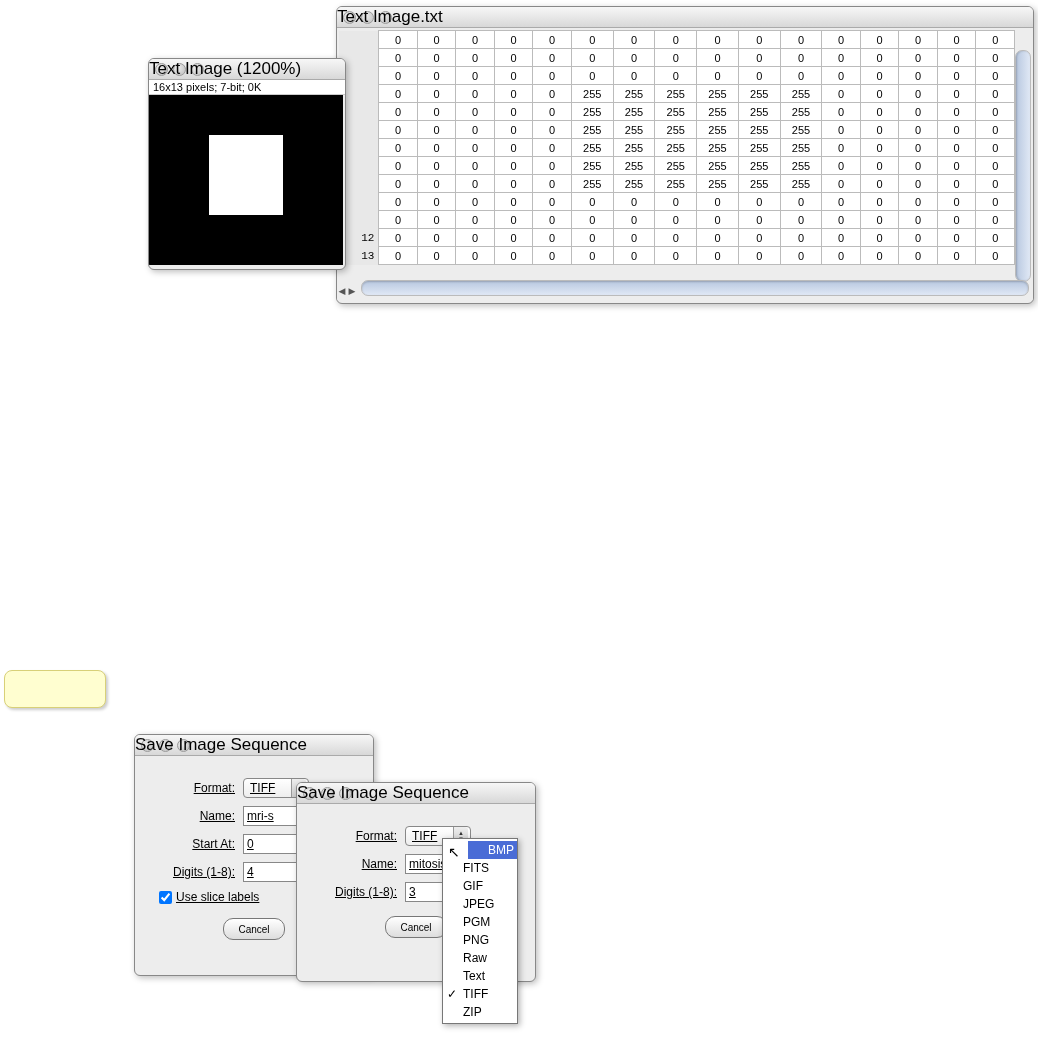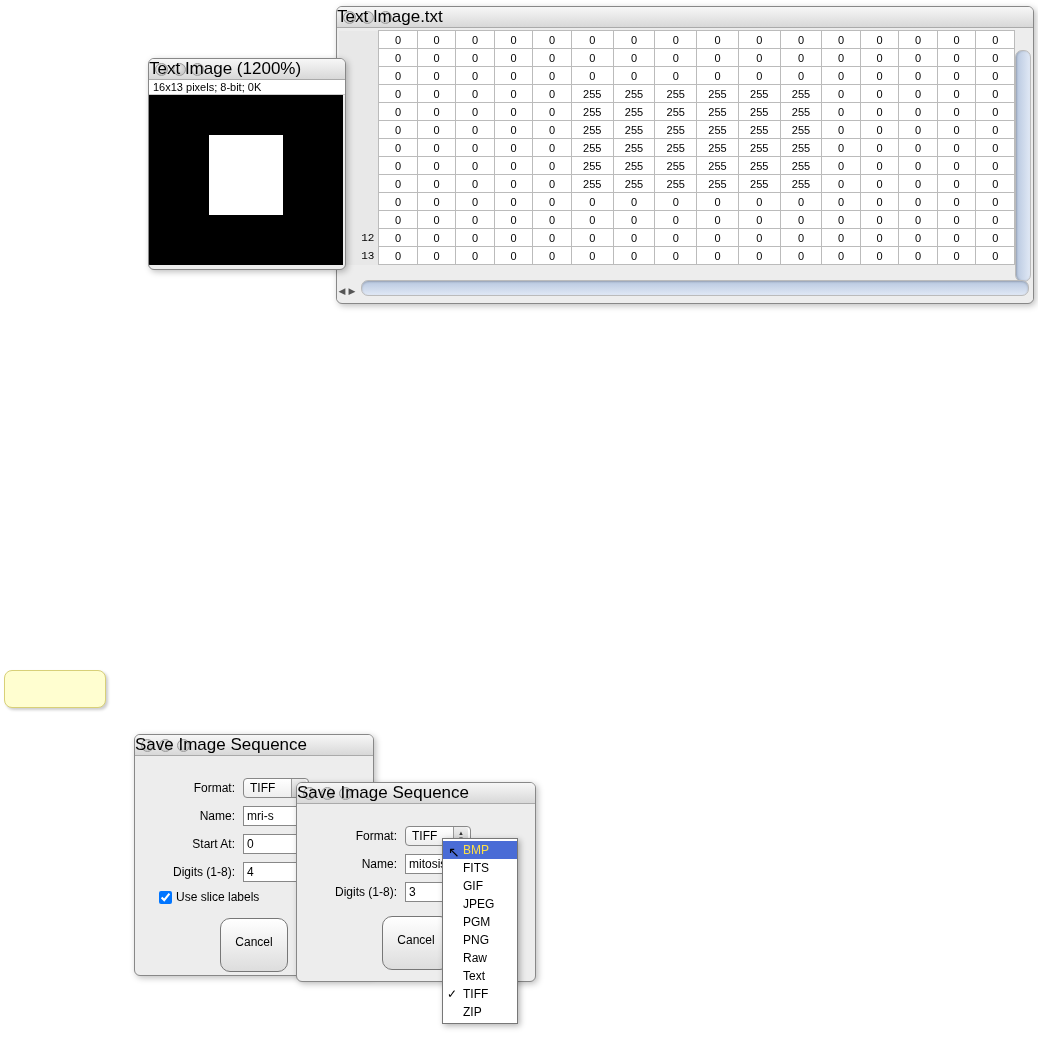--- a/index.html
+++ b/index.html
@@ -188,20 +188,21 @@
     z-index: 6;
   }
   .dlg-body {
     padding: 14px;
     font-size: 12px;
   }
   .row {
     display: flex;
     align-items: center;
     margin: 8px 0;
+    text-decoration: underline;
   }
   .row .lbl {
     width: 86px;
     text-align: right;
     padding-right: 8px;
   }
   .row input[type="text"] {
     font-size: 12px;
     padding: 1px 3px;
     border: 1px solid #888;
@@ -236,28 +237,28 @@
     justify-content: center;
     font-size: 6px;
     line-height: 6px;
     color: #333;
     background: linear-gradient(#eee,#ccc);
     border-left: 1px solid #999;
     border-radius: 0 3px 3px 0;
   }
   .btn {
     display: inline-flex;
-    align-items: flex-start;
+    align-items: center;
     justify-content: center;
     border: 1px solid #777;
     border-radius: 10px;
     background: linear-gradient(#fff,#ddd);
     height: 20px;
-    padding: 16px 14px;
-    font-size: 12px;
+    padding: 0 14px;
+    font-size: 10px;
     margin: 0 4px;
   }
   .btn-row {
     display: flex;
     justify-content: center;
     margin-top: 14px;
   }
   
   .dropdown {
     position: absolute;
@@ -271,21 +272,22 @@
     font-size: 12px;
     padding: 2px 0;
   }
   .dropdown .opt {
     padding: 2px 8px 2px 20px;
     position: relative;
     white-space: nowrap;
   }
   .dropdown .opt.sel {
     background: #4a6cd6;
-    color: #fde047;
+    color: #ffffff;
+    margin-left: 25px;
   }
   .dropdown .opt .check {
     position: absolute;
     left: 4px;
   }
   .cursor {
     position: absolute;
     left: 448px;
     top: 844px;
     z-index: 11;
@@ -299,21 +301,21 @@
 
 <div class="window imgwin">
   <div class="titlebar">
     <div class="traffic">
       <div class="tl"></div>
       <div class="tl"></div>
       <div class="tl"></div>
     </div>
     <div class="title-text">Text Image (1200%)</div>
   </div>
-  <div class="meta">16x13 pixels; 8-bit; 0K</div>
+  <div class="meta">16x13 pixels; 7-bit; 0K</div>
   <div class="canvas-wrap">
     <div class="white-sq"></div>
   </div>
 </div>
 
 <div class="window datawin">
   <div class="titlebar">
     <div class="traffic">
       <div class="tl"></div>
       <div class="tl"></div>

